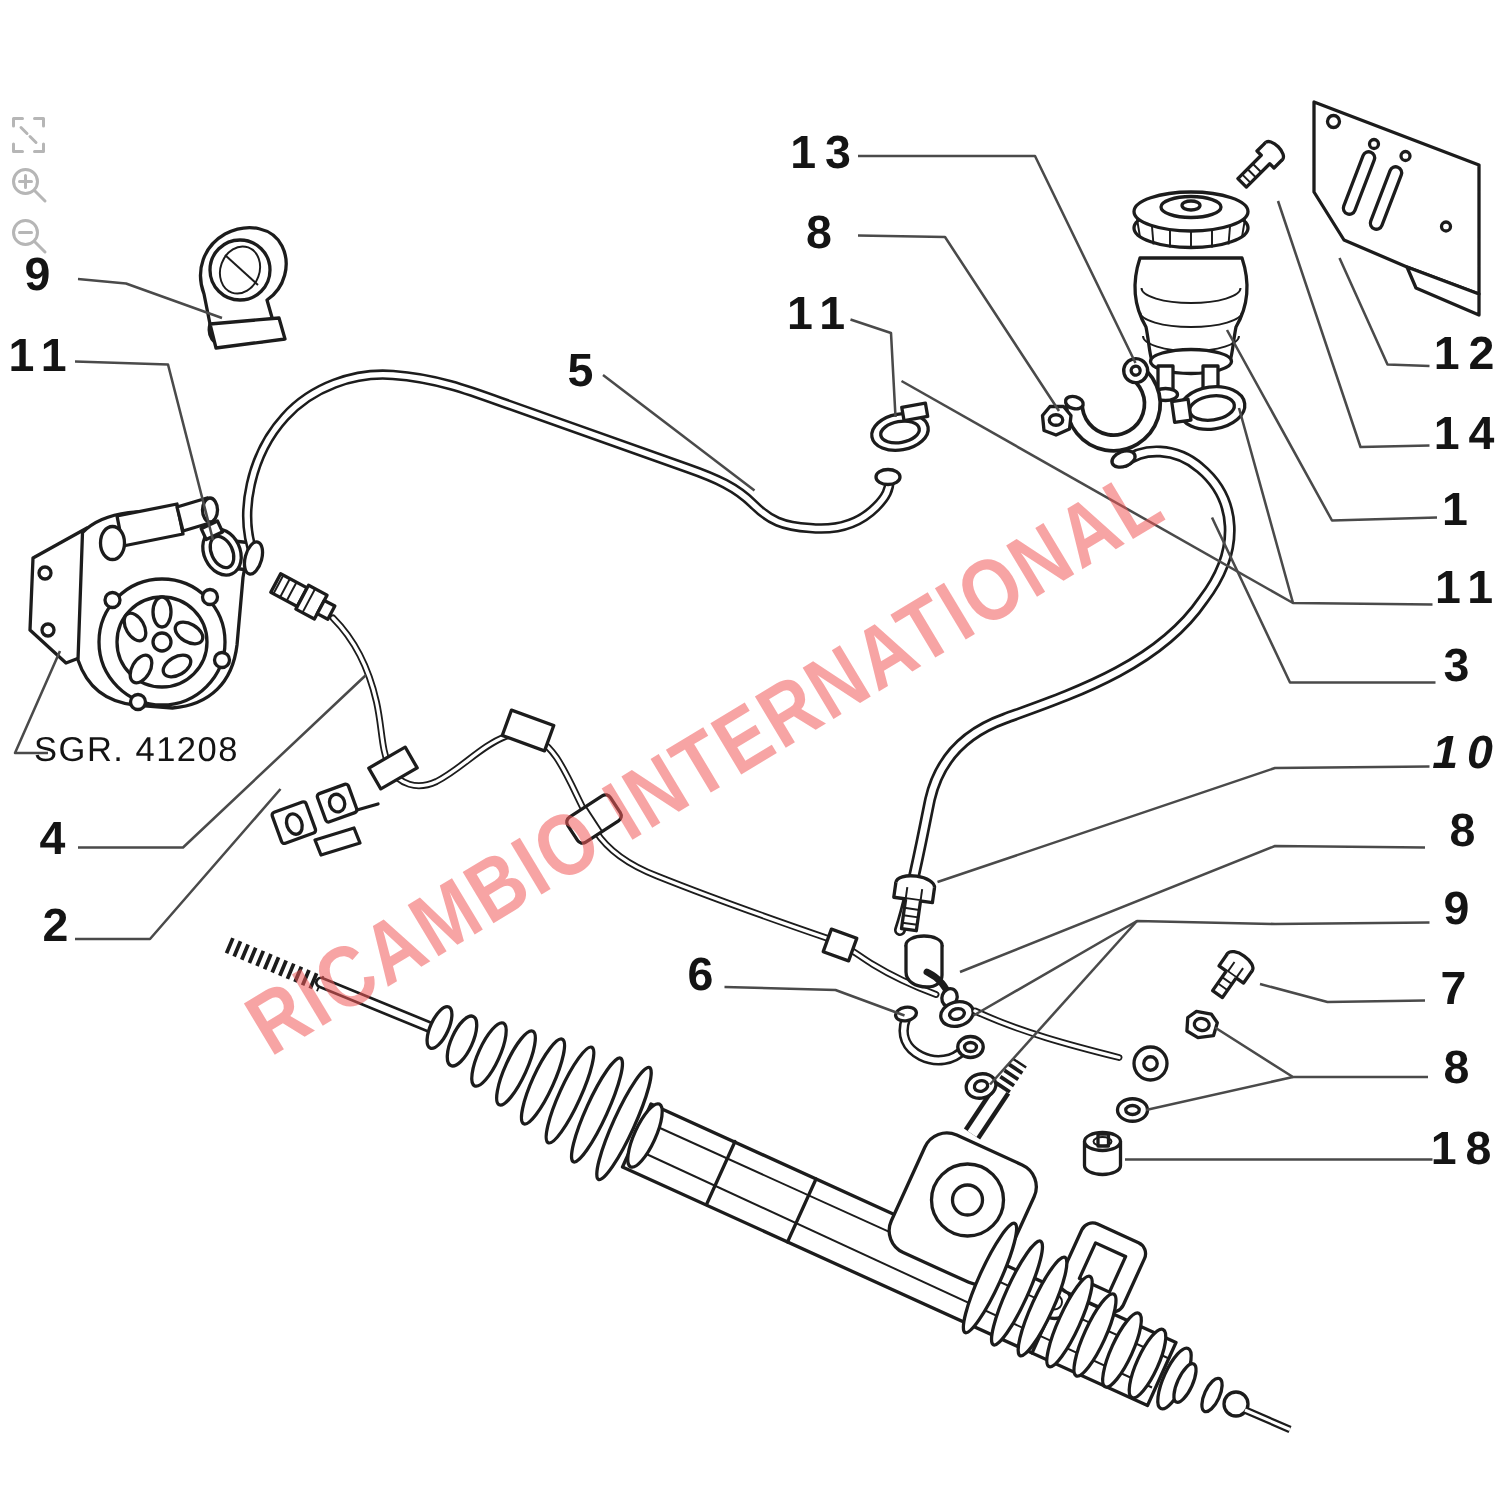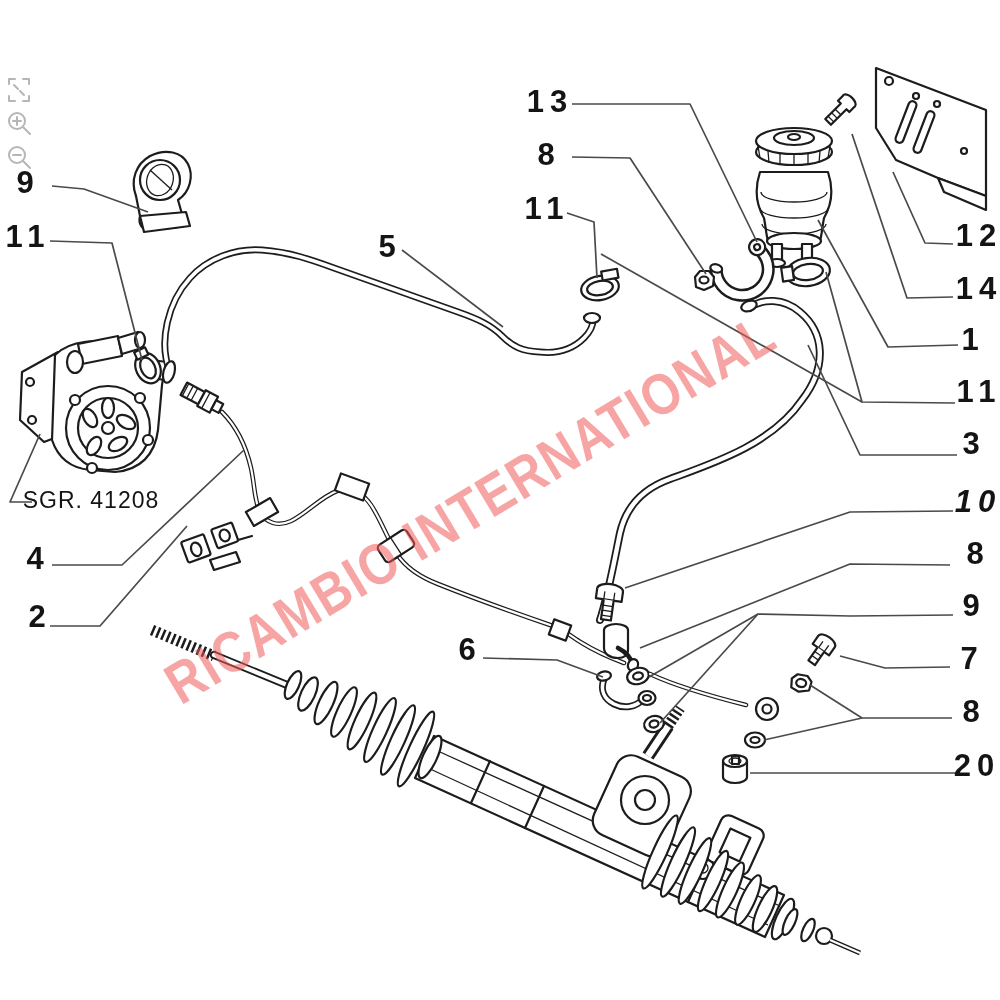--- a/index.html
+++ b/index.html
@@ -354,21 +354,21 @@
       <div class="callout" style="left: 979px; top: 236px;">12</div>
       <div class="callout" style="left: 979px; top: 289px;">14</div>
       <div class="callout" style="left: 973px; top: 340px;">1</div>
       <div class="callout" style="left: 979px; top: 392px;">11</div>
       <div class="callout" style="left: 974px; top: 444px;">3</div>
       <div class="callout" style="left: 978px; top: 502px; font-style: italic;">10</div>
       <div class="callout" style="left: 978px; top: 554px;">8</div>
       <div class="callout" style="left: 974px; top: 606px;">9</div>
       <div class="callout" style="left: 972px; top: 659px;">7</div>
       <div class="callout" style="left: 974px; top: 712px;">8</div>
-      <div class="callout" style="left: 977px; top: 766px;">20</div>
+      <div class="callout" style="left: 977px; top: 766px;">18</div>
       <div class="callout" style="left: 38px; top: 559px;">4</div>
       <div class="callout" style="left: 40px; top: 617px;">2</div>
       <div class="callout" style="left: 470px; top: 650px;">6</div>
     </div>
 
   <div id="watermark" style="transform: translate(-50%, -50%) rotate(-31deg) scaleX(0.85);">RICAMBIO INTERNATIONAL</div>
 
   <div id="toolbar">
     <svg width="26" height="28" viewBox="0 0 26 28">
       <path class="ic" d="M3,8 L3,3 L9,3 M17,3 L23,3 L23,8 M23,20 L23,25 L17,25 M9,25 L3,25 L3,20"></path>

